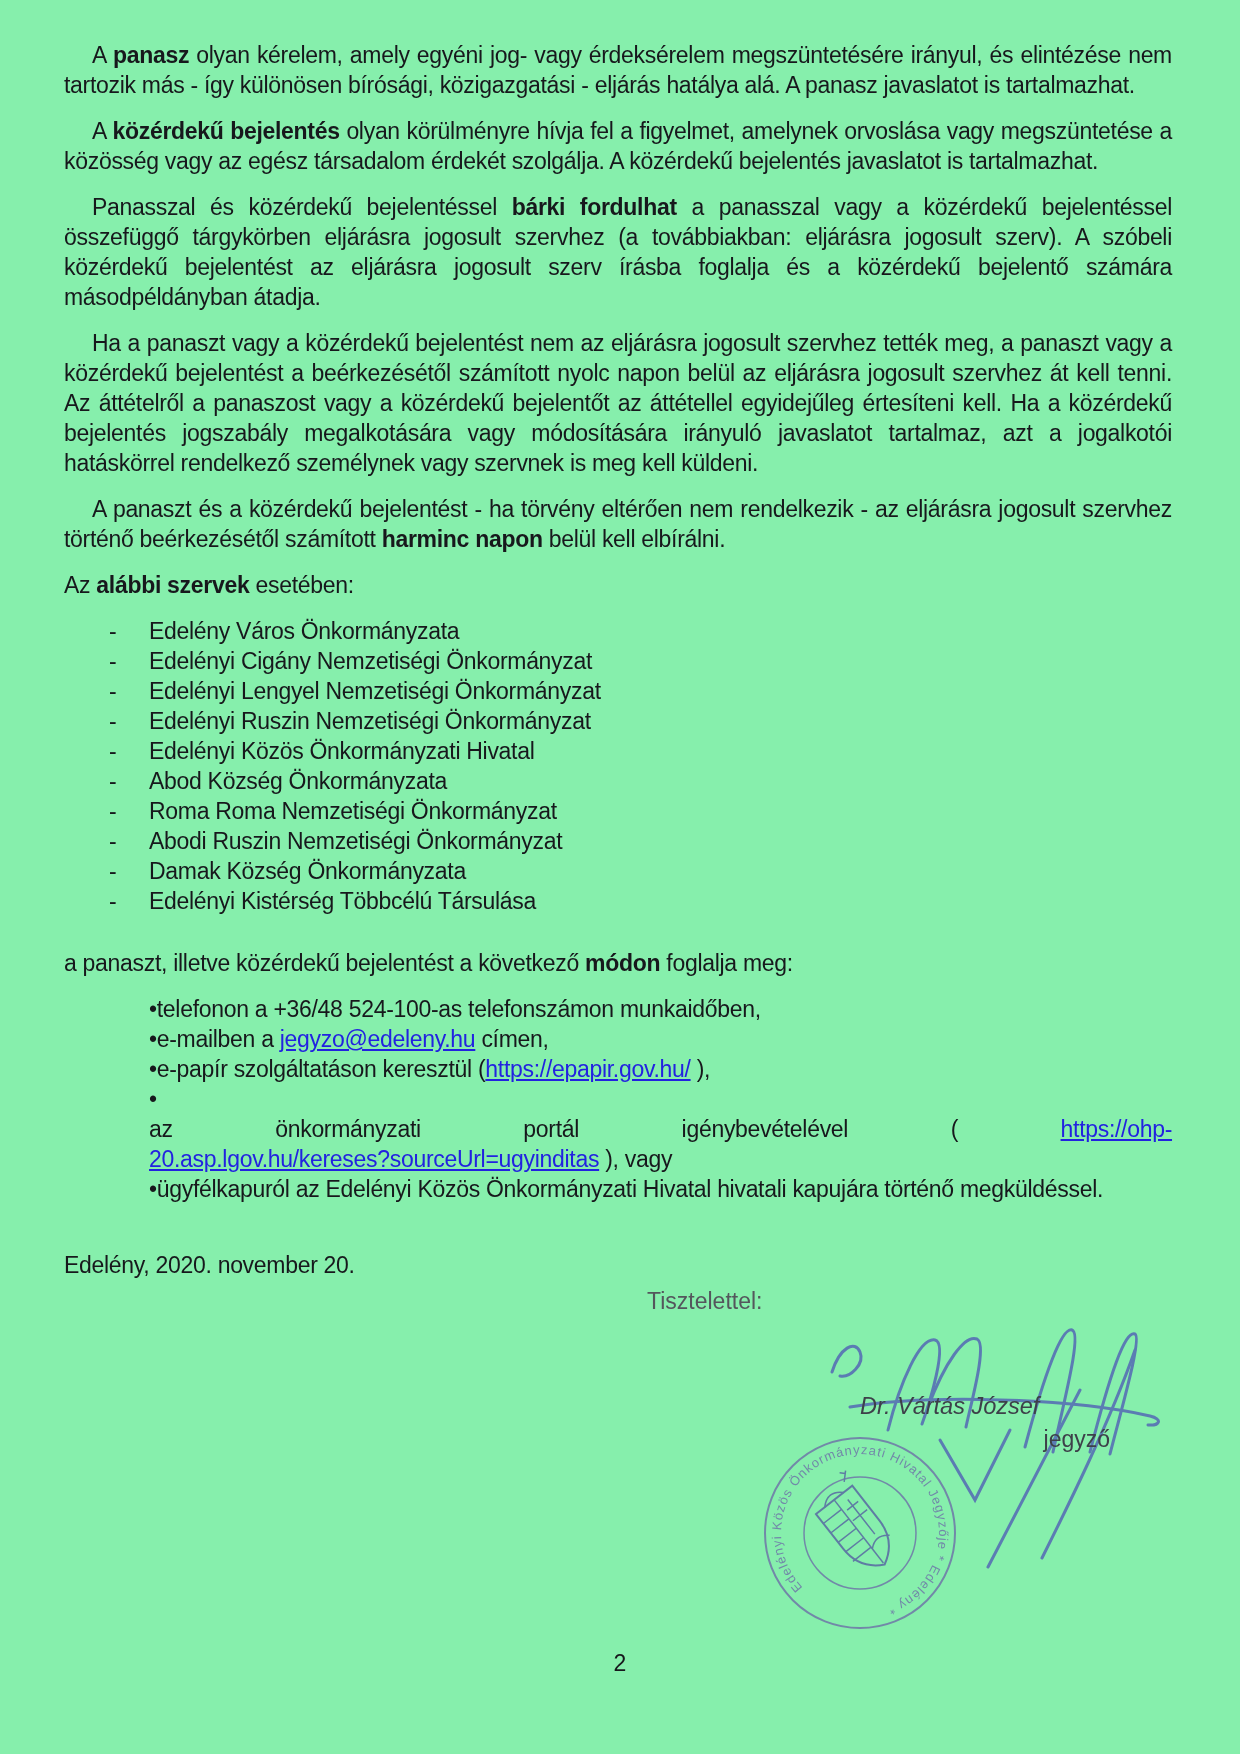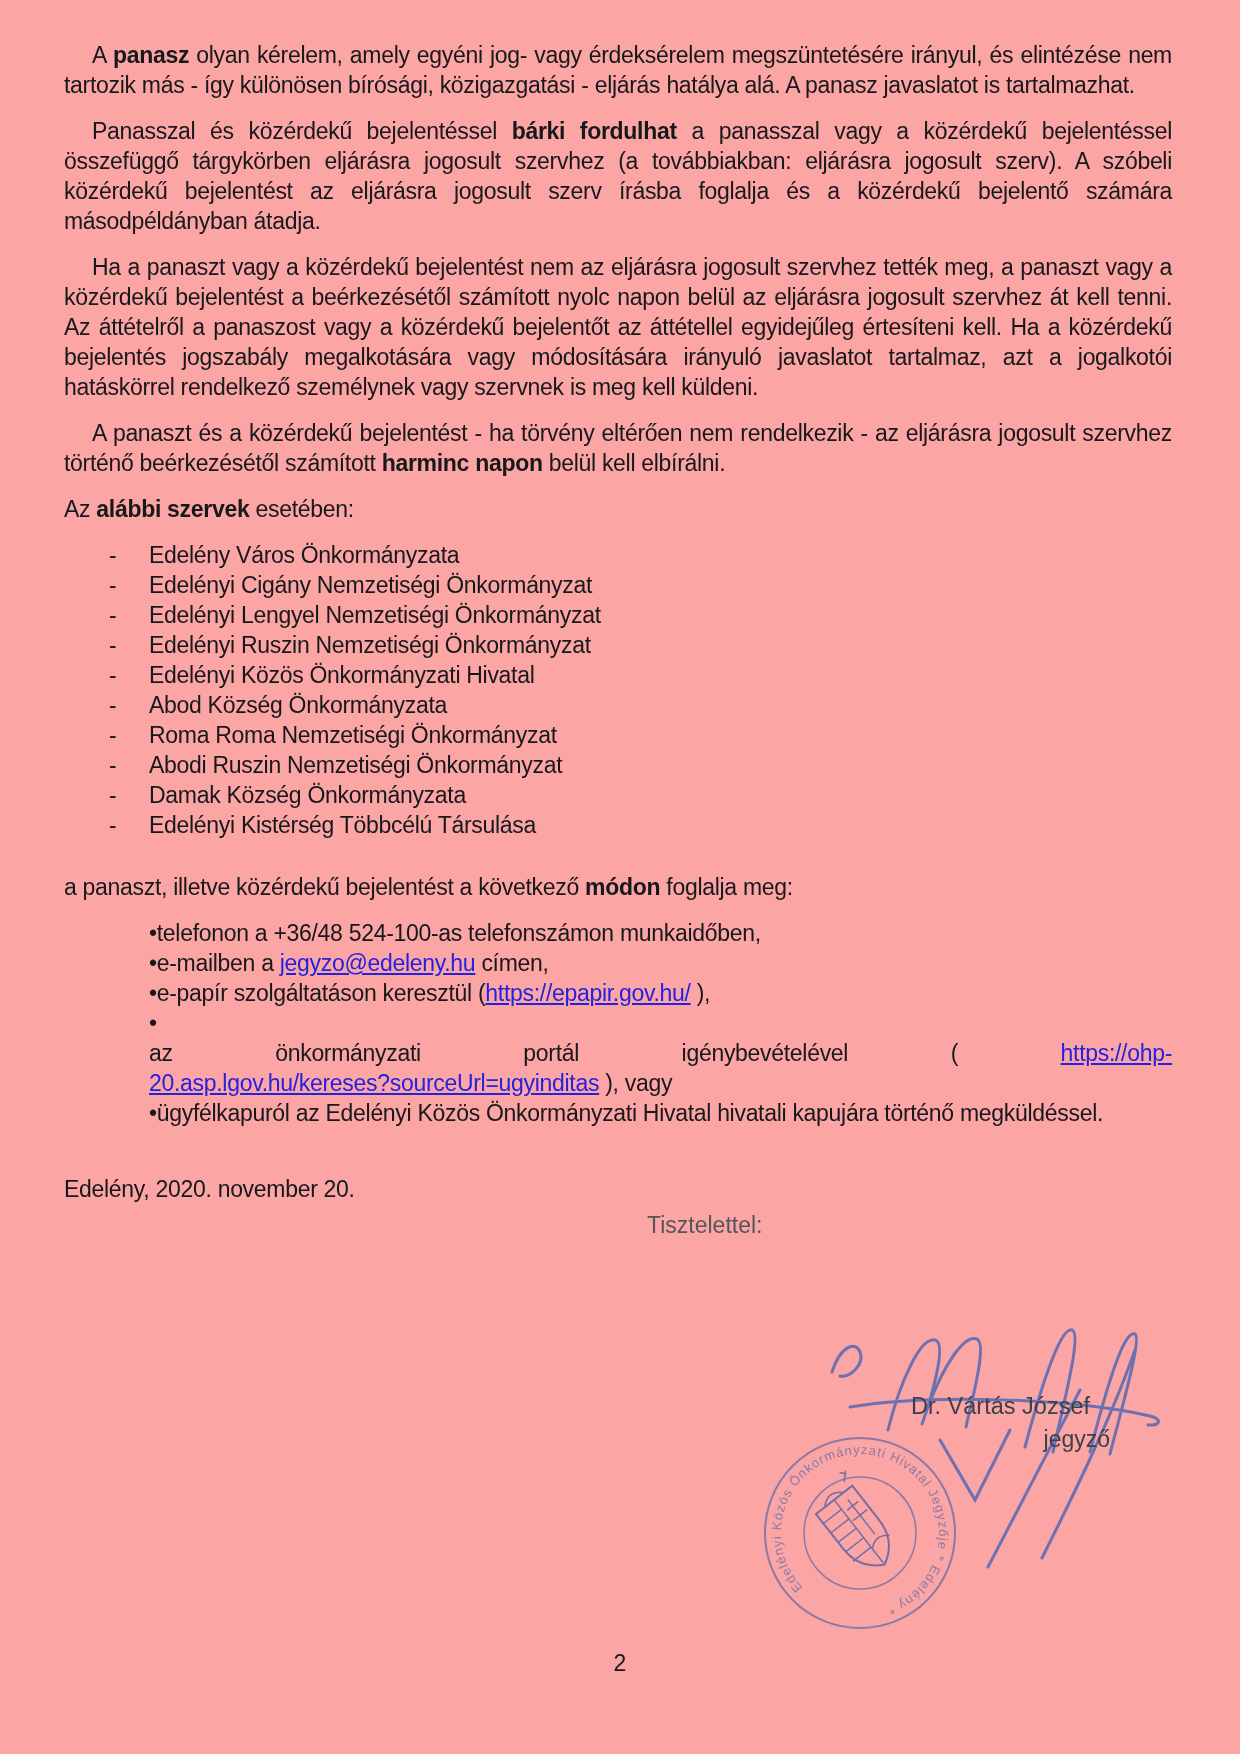--- a/index.html
+++ b/index.html
@@ -1,20 +1,20 @@
 <!DOCTYPE html>
 <html lang="hu"><head>
 <meta charset="utf-8">
 <style>
   html,body{margin:0;padding:0;background:#ffffff;}
   .page{
     position:relative;
     width:1240px;
     height:1754px;
-    background:#fca5a5;
+    background:#86efac;
     font-family:"Liberation Sans", sans-serif;
     color:#17181c;
     overflow:hidden;
   }
   .content{
     position:absolute;
     left:64px;
     top:40px;
     width:1108px;
   }
@@ -63,25 +63,26 @@
     font-size:23px;
     line-height:30px;
     color:#54565c;
     filter:blur(0.4px);
   }
   .sig-name{
     position:absolute;
     left:860px;
     top:1393px;
     width:230px;
-    text-align:right;
+    text-align:left;
     font-size:23.5px;
     color:#3d4049;
     filter:blur(0.5px);
     white-space:nowrap;
+    font-style:italic;
   }
   .sig-title{
     position:absolute;
     left:860px;
     top:1426px;
     width:250px;
     text-align:right;
     font-size:23px;
     color:#3d4049;
     filter:blur(0.5px);
@@ -108,20 +109,21 @@
   }
 </style>
 </head>
 <body>
 
 <div class="page">
   <div class="content">
 
     <p class="para"><span>A </span><span class="bold">panasz</span><span> olyan kérelem, amely egyéni jog- vagy érdeksérelem megszüntetésére irányul, és elintézése nem tartozik más - így különösen bírósági, közigazgatási - eljárás hatálya alá. A panasz javaslatot is tartalmazhat.</span></p>
 
+    <p class="para"><span>A </span><span class="bold">közérdekű bejelentés</span><span> olyan körülményre hívja fel a figyelmet, amelynek orvoslása vagy megszüntetése a közösség vagy az egész társadalom érdekét szolgálja. A közérdekű bejelentés javaslatot is tartalmazhat.</span></p>
 
     <p class="para"><span>Panasszal és közérdekű bejelentéssel </span><span class="bold">bárki fordulhat</span><span> a panasszal vagy a közérdekű bejelentéssel összefüggő tárgykörben eljárásra jogosult szervhez (a továbbiakban: eljárásra jogosult szerv). A szóbeli közérdekű bejelentést az eljárásra jogosult szerv írásba foglalja és a közérdekű bejelentő számára másodpéldányban átadja.</span></p>
 
     <p class="para"><span>Ha a panaszt vagy a közérdekű bejelentést nem az eljárásra jogosult szervhez tették meg, a panaszt vagy a közérdekű bejelentést a beérkezésétől számított nyolc napon belül az eljárásra jogosult szervhez át kell tenni. Az áttételről a panaszost vagy a közérdekű bejelentőt az áttétellel egyidejűleg értesíteni kell. Ha a közérdekű bejelentés jogszabály megalkotására vagy módosítására irányuló javaslatot tartalmaz, azt a jogalkotói hatáskörrel rendelkező személynek vagy szervnek is meg kell küldeni.</span></p>
 
     <p class="para"><span>A panaszt és a közérdekű bejelentést - ha törvény eltérően nem rendelkezik - az eljárásra jogosult szervhez történő beérkezésétől számított </span><span class="bold">harminc napon</span><span> belül kell elbírálni.</span></p>
 
     <p class="para noindent"><span>Az </span><span class="bold">alábbi szervek</span><span> esetében:</span></p>
 
     <div class="orgs">

